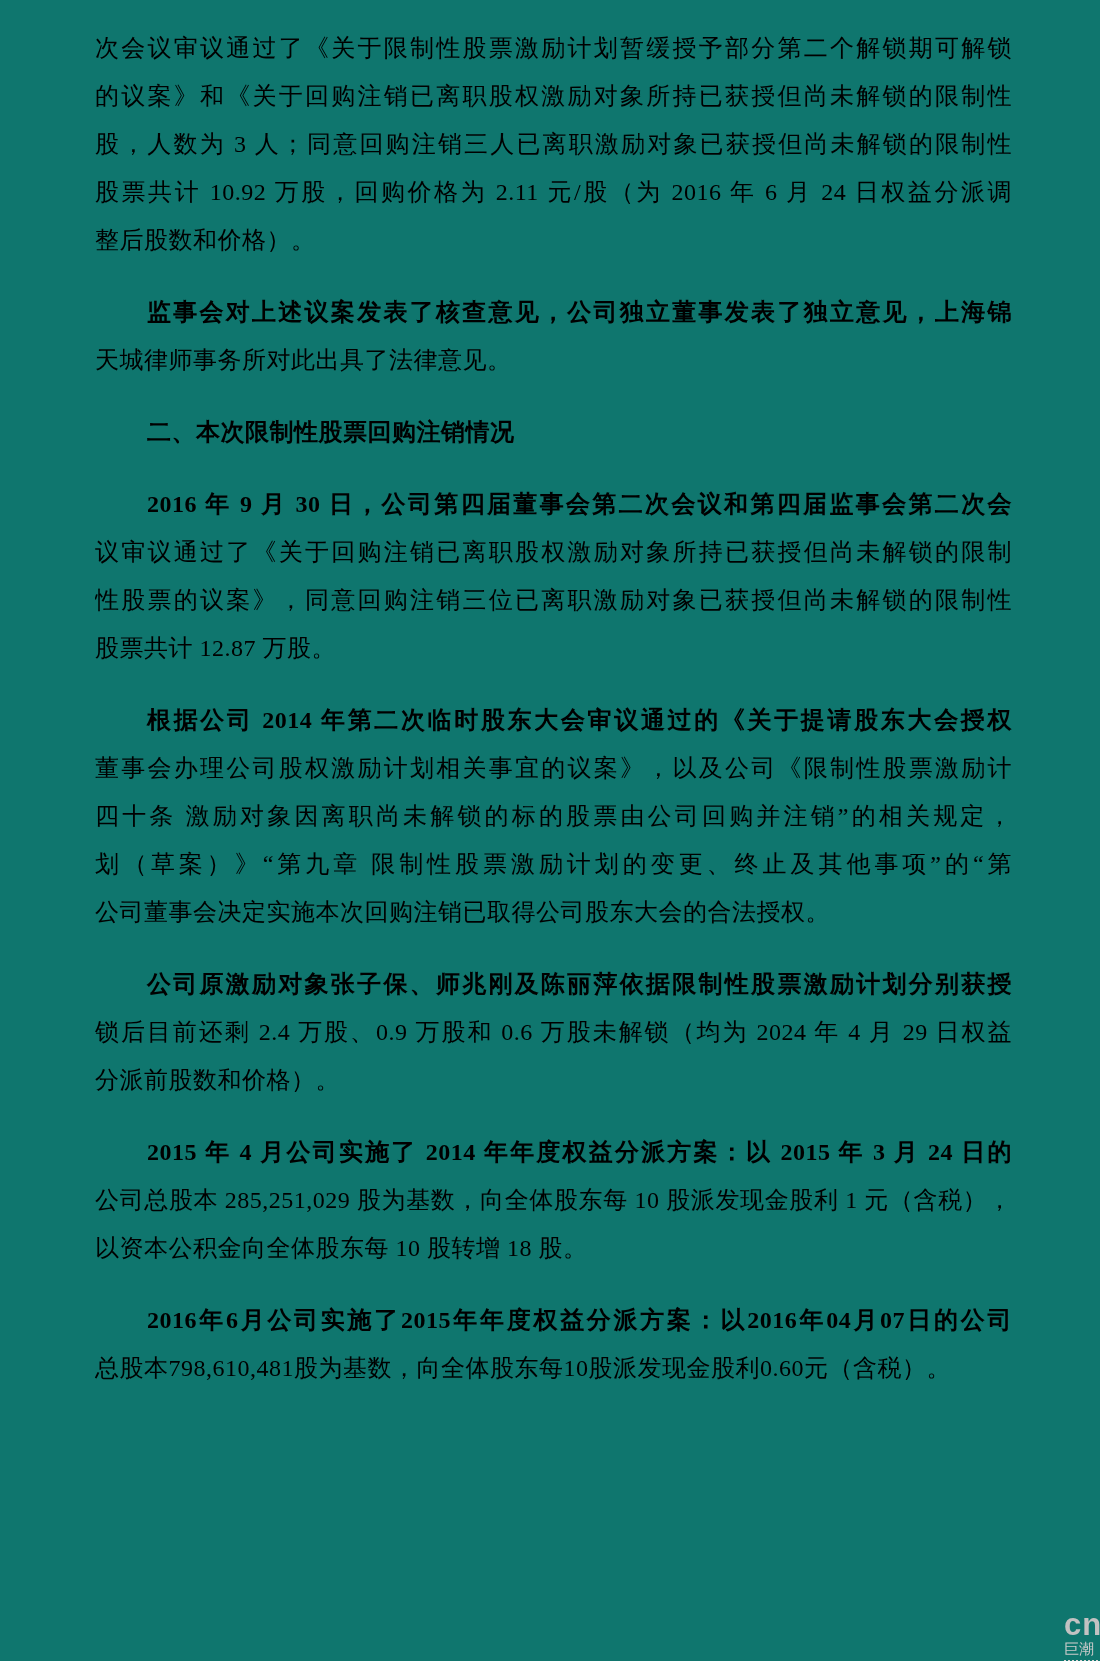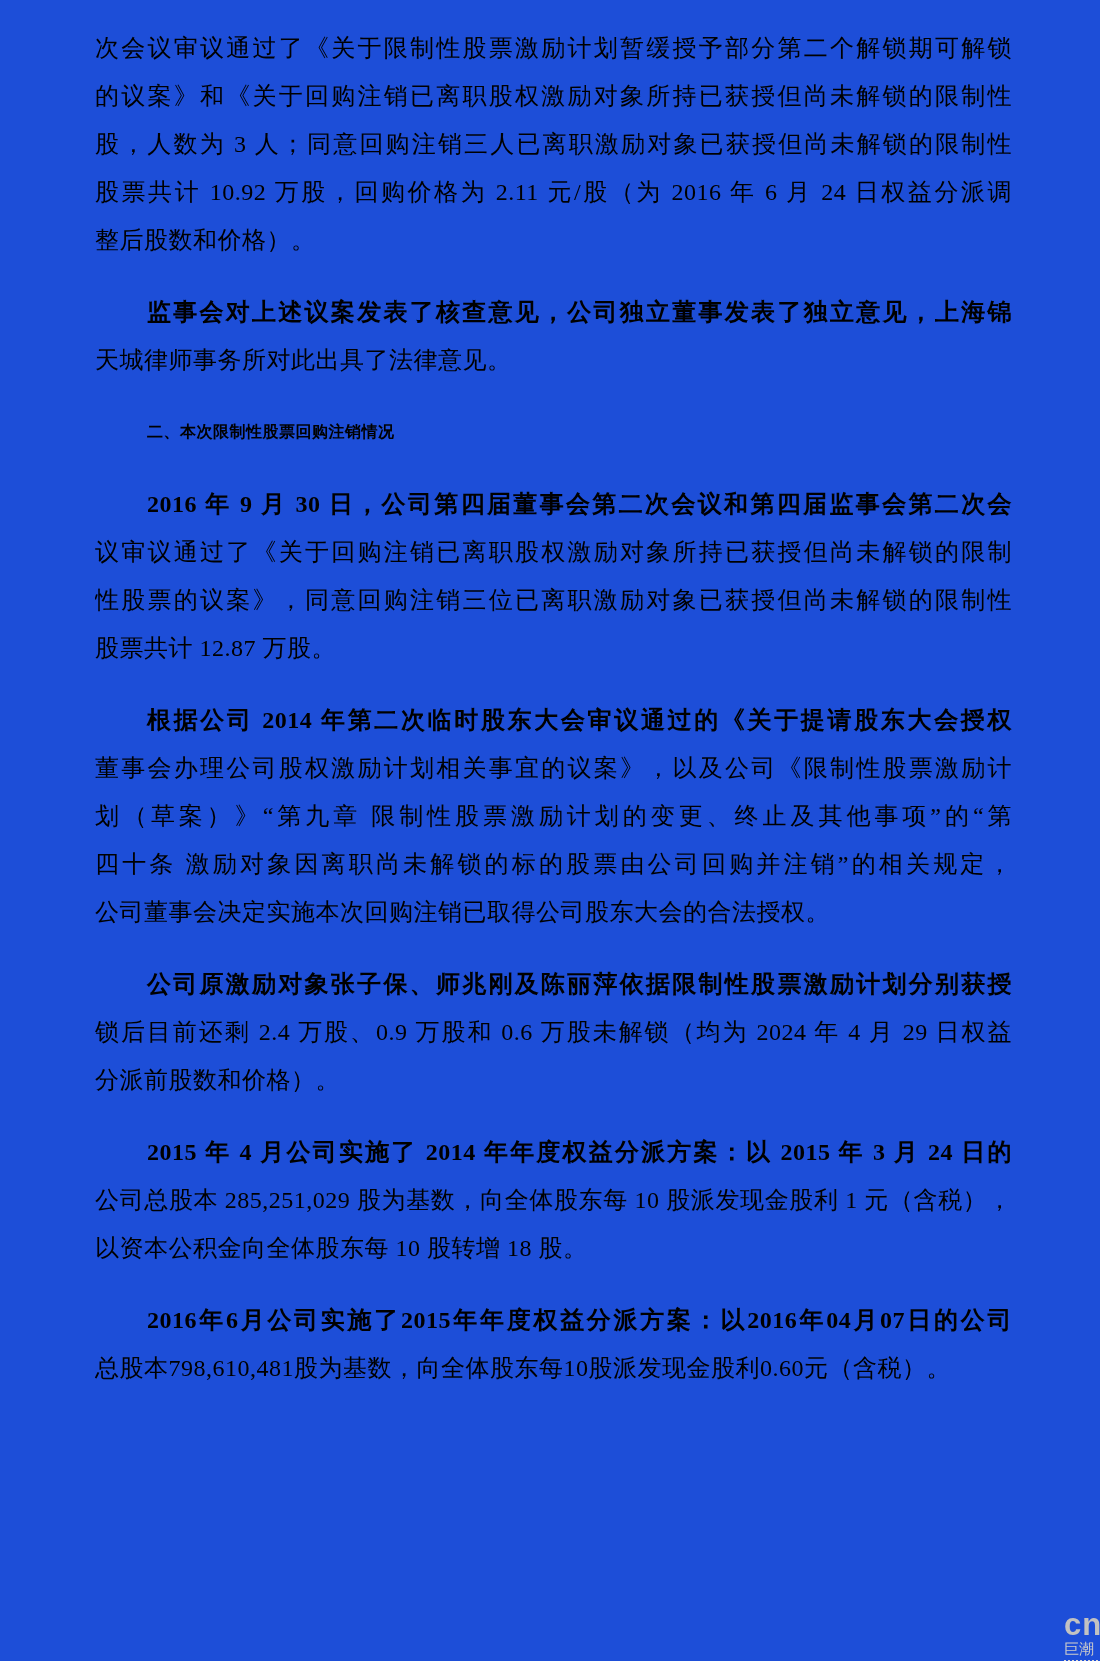--- a/index.html
+++ b/index.html
@@ -2,21 +2,21 @@
 <html><head>
 <meta charset="utf-8">
 <style>
   * { margin: 0; padding: 0; box-sizing: border-box; }
   html, body { background: #e8e8e8; }
   .page {
     position: relative;
     width: 1100px;
     height: 1661px;
     margin: 0 auto;
-    background: #1d4ed8;
+    background: #0f766e;
     overflow: hidden;
     font-family: "Liberation Serif", "DejaVu Serif", serif;
     color: #000000;
   }
   .content {
     position: absolute;
     left: 95px;
     top: 24px;
     width: 917px;
   }
@@ -32,21 +32,21 @@
     letter-spacing: 0.5px;
   }
   .para .line.last { text-align-last: left; }
   .para.indent .line:first-child { text-indent: 52px; font-weight: bold; }
   .heading { margin-top: 24px; }
   .heading .line {
     font-family: "Liberation Sans", "DejaVu Sans", sans-serif;
     font-weight: bold;
     text-align-last: left;
     text-indent: 52px;
-    font-size: 16px;
+    font-size: 24px;
   }
   .watermark {
     position: absolute;
     left: 1064px;
     top: 1610px;
     width: 90px;
     line-height: 1;
   }
   .wm-logo {
     font-family: "Liberation Sans", "DejaVu Sans", sans-serif;
@@ -90,22 +90,22 @@
       </div>
       <div class="para indent">
         <div class="line">2016 年 9 月 30 日，公司第四届董事会第二次会议和第四届监事会第二次会</div>
         <div class="line">议审议通过了《关于回购注销已离职股权激励对象所持已获授但尚未解锁的限制</div>
         <div class="line">性股票的议案》，同意回购注销三位已离职激励对象已获授但尚未解锁的限制性</div>
         <div class="line last">股票共计 12.87 万股。</div>
       </div>
       <div class="para indent">
         <div class="line">根据公司 2014 年第二次临时股东大会审议通过的《关于提请股东大会授权</div>
         <div class="line">董事会办理公司股权激励计划相关事宜的议案》，以及公司《限制性股票激励计</div>
+        <div class="line">四十条 激励对象因离职尚未解锁的标的股票由公司回购并注销”的相关规定，</div>
         <div class="line">划（草案）》“第九章 限制性股票激励计划的变更、终止及其他事项”的“第</div>
-        <div class="line">四十条 激励对象因离职尚未解锁的标的股票由公司回购并注销”的相关规定，</div>
         <div class="line last">公司董事会决定实施本次回购注销已取得公司股东大会的合法授权。</div>
       </div>
       <div class="para indent">
         <div class="line">公司原激励对象张子保、师兆刚及陈丽萍依据限制性股票激励计划分别获授</div>
         <div class="line">锁后目前还剩 2.4 万股、0.9 万股和 0.6 万股未解锁（均为 2024 年 4 月 29 日权益</div>
         <div class="line last">分派前股数和价格）。</div>
       </div>
       <div class="para indent">
         <div class="line">2015 年 4 月公司实施了 2014 年年度权益分派方案：以 2015 年 3 月 24 日的</div>
         <div class="line">公司总股本 285,251,029 股为基数，向全体股东每 10 股派发现金股利 1 元（含税），</div>

